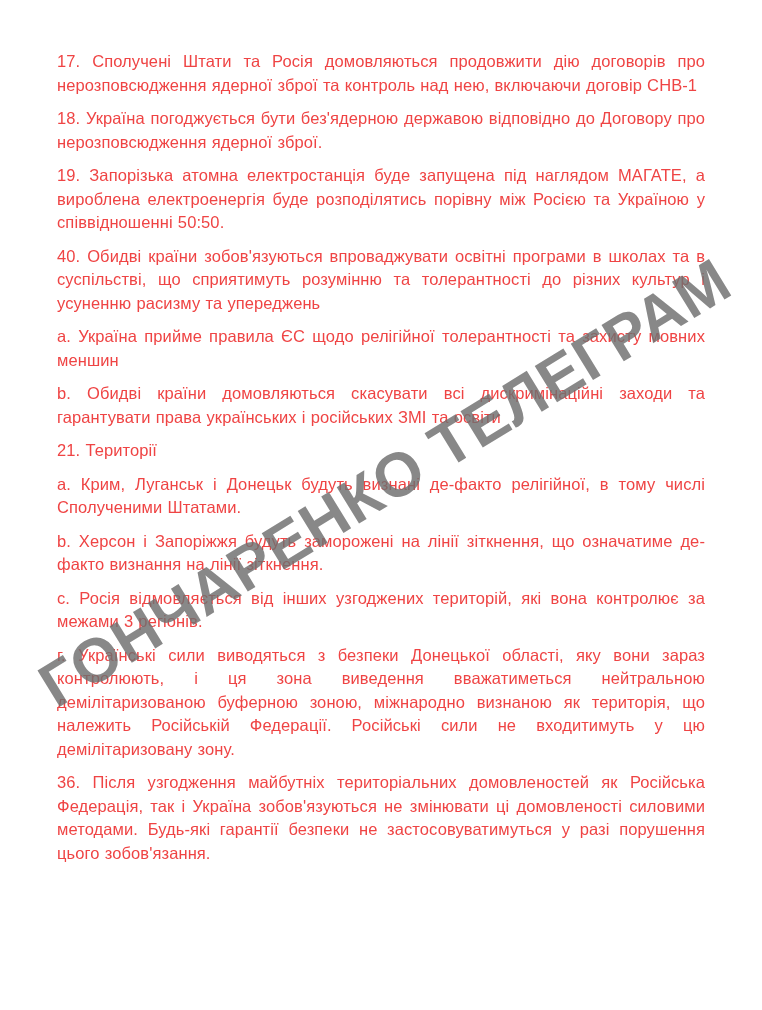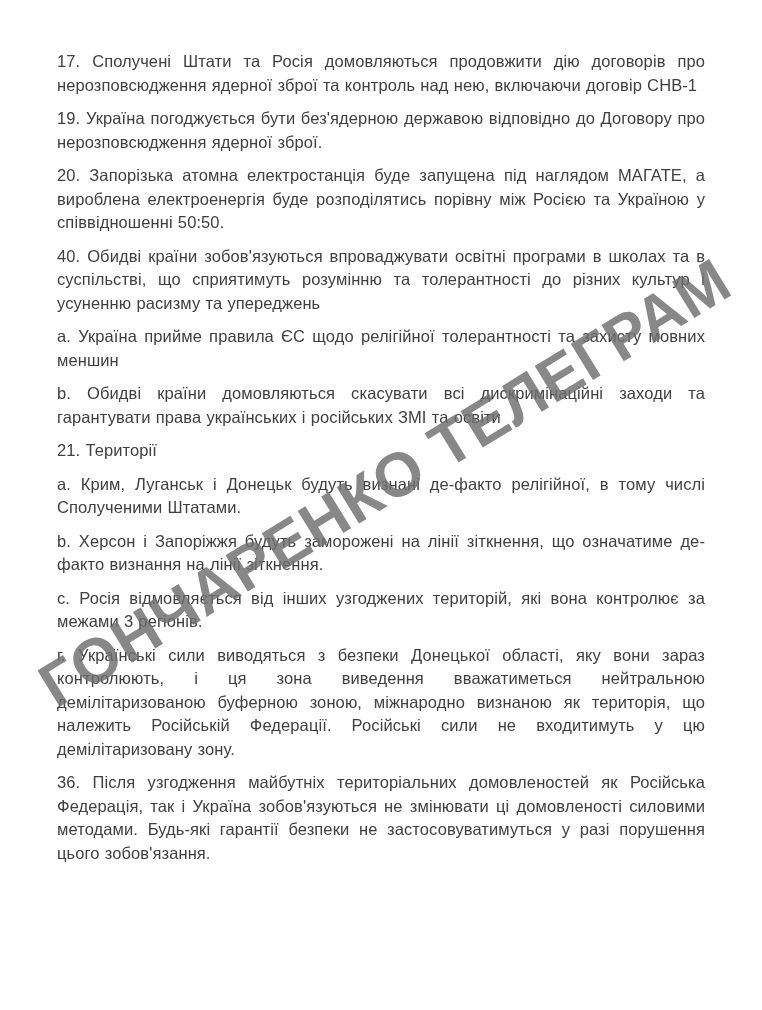--- a/index.html
+++ b/index.html
@@ -19,21 +19,21 @@
     position: absolute;
     left: 57px;
     top: 50px;
     width: 648px;
     z-index: 1;
   }
   .para {
     margin: 0 0 10px 0;
     font-size: 16.5px;
     line-height: 23.5px;
-    color: #404040;
+    color: #ef4444;
     text-align: justify;
     letter-spacing: 0.1px;
     word-spacing: 0.5px;
   }
   .watermark {
     position: absolute;
     left: -25px;
     top: 444px;
     width: 820px;
     height: 78px;
@@ -50,22 +50,22 @@
     z-index: 5;
     pointer-events: none;
   }
 </style>
 </head>
 <body>
 
 <div class="page">
   <div class="content">
       <p class="para">17. Сполучені Штати та Росія домовляються продовжити дію договорів про нерозповсюдження ядерної зброї та контроль над нею, включаючи договір СНВ-1</p>
-      <p class="para">19. Україна погоджується бути без'ядерною державою відповідно до Договору про нерозповсюдження ядерної зброї.</p>
-      <p class="para">20. Запорізька атомна електростанція буде запущена під наглядом МАГАТЕ, а вироблена електроенергія буде розподілятись порівну між Росією та Україною у співвідношенні 50:50.</p>
+      <p class="para">18. Україна погоджується бути без'ядерною державою відповідно до Договору про нерозповсюдження ядерної зброї.</p>
+      <p class="para">19. Запорізька атомна електростанція буде запущена під наглядом МАГАТЕ, а вироблена електроенергія буде розподілятись порівну між Росією та Україною у співвідношенні 50:50.</p>
       <p class="para">40. Обидві країни зобов'язуються впроваджувати освітні програми в школах та в суспільстві, що сприятимуть розумінню та толерантності до різних культур і усуненню расизму та упереджень</p>
       <p class="para">a. Україна прийме правила ЄС щодо релігійної толерантності та захисту мовних меншин</p>
       <p class="para">b. Обидві країни домовляються скасувати всі дискримінаційні заходи та гарантувати права українських і російських ЗМІ та освіти</p>
       <p class="para">21. Території</p>
       <p class="para">a. Крим, Луганськ і Донецьк будуть визнані де-факто релігійної, в тому числі Сполученими Штатами.</p>
       <p class="para">b. Херсон і Запоріжжя будуть заморожені на лінії зіткнення, що означатиме де-факто визнання на лінії зіткнення.</p>
       <p class="para">c. Росія відмовляється від інших узгоджених територій, які вона контролює за межами 3 регіонів.</p>
       <p class="para">г. Українські сили виводяться з безпеки Донецької області, яку вони зараз контролюють, і ця зона виведення вважатиметься нейтральною демілітаризованою буферною зоною, міжнародно визнаною як територія, що належить Російській Федерації. Російські сили не входитимуть у цю демілітаризовану зону.</p>
       <p class="para">36. Після узгодження майбутніх територіальних домовленостей як Російська Федерація, так і Україна зобов'язуються не змінювати ці домовленості силовими методами. Будь-які гарантії безпеки не застосовуватимуться у разі порушення цього зобов'язання.</p>
     </div>

